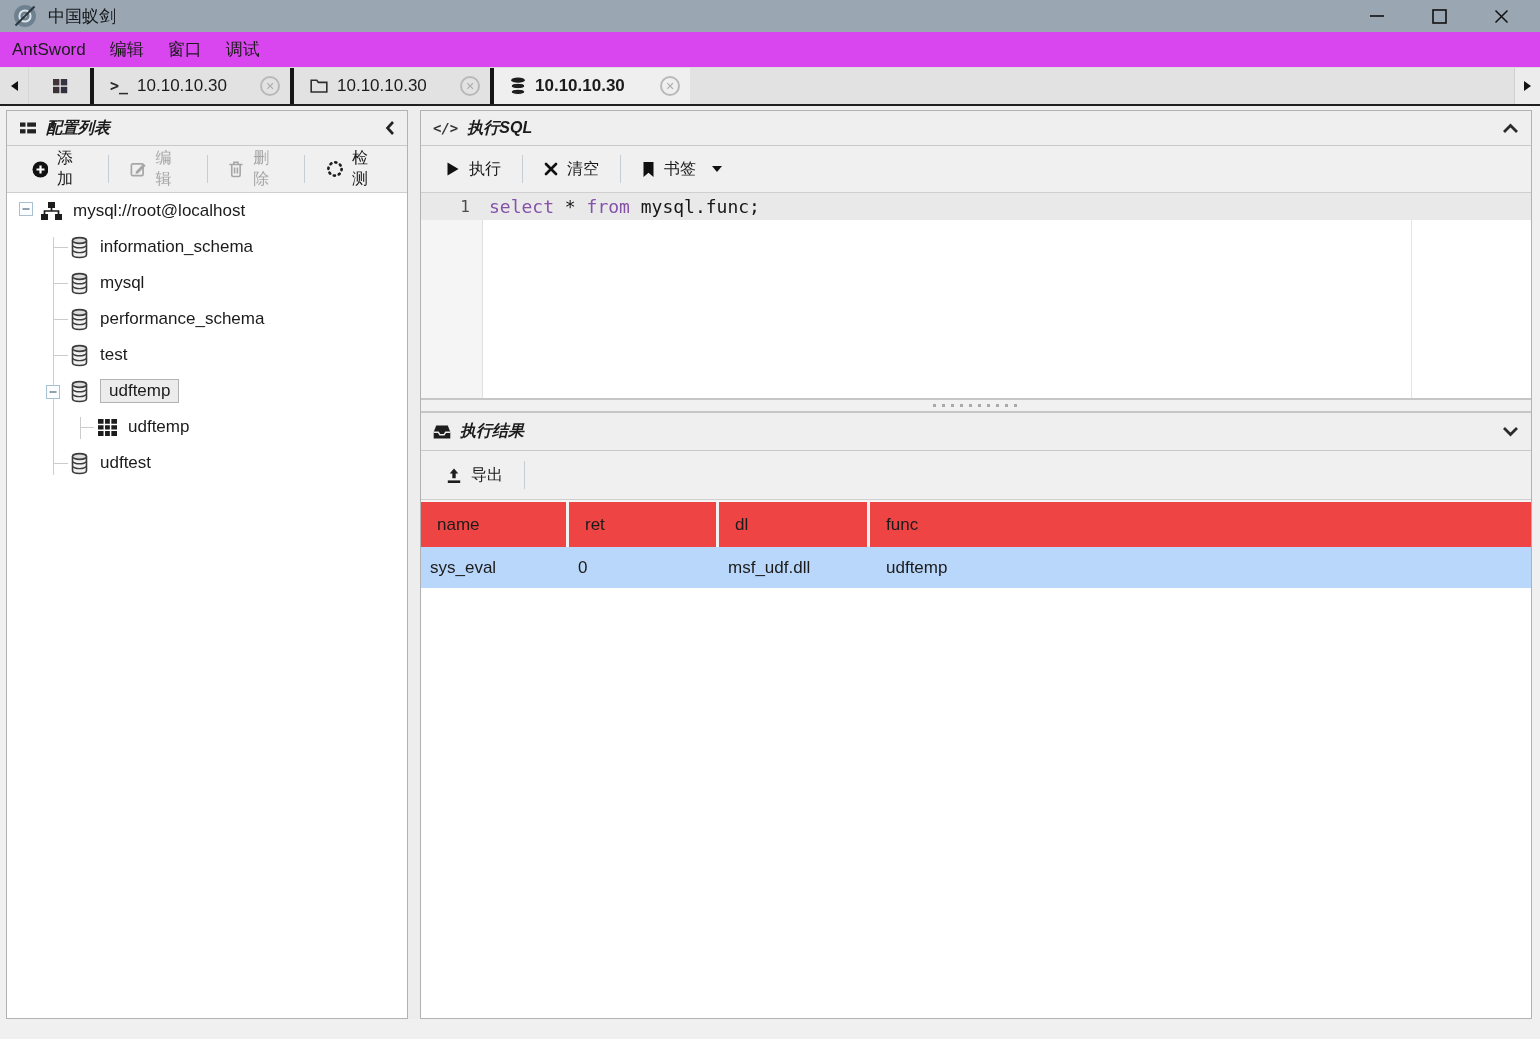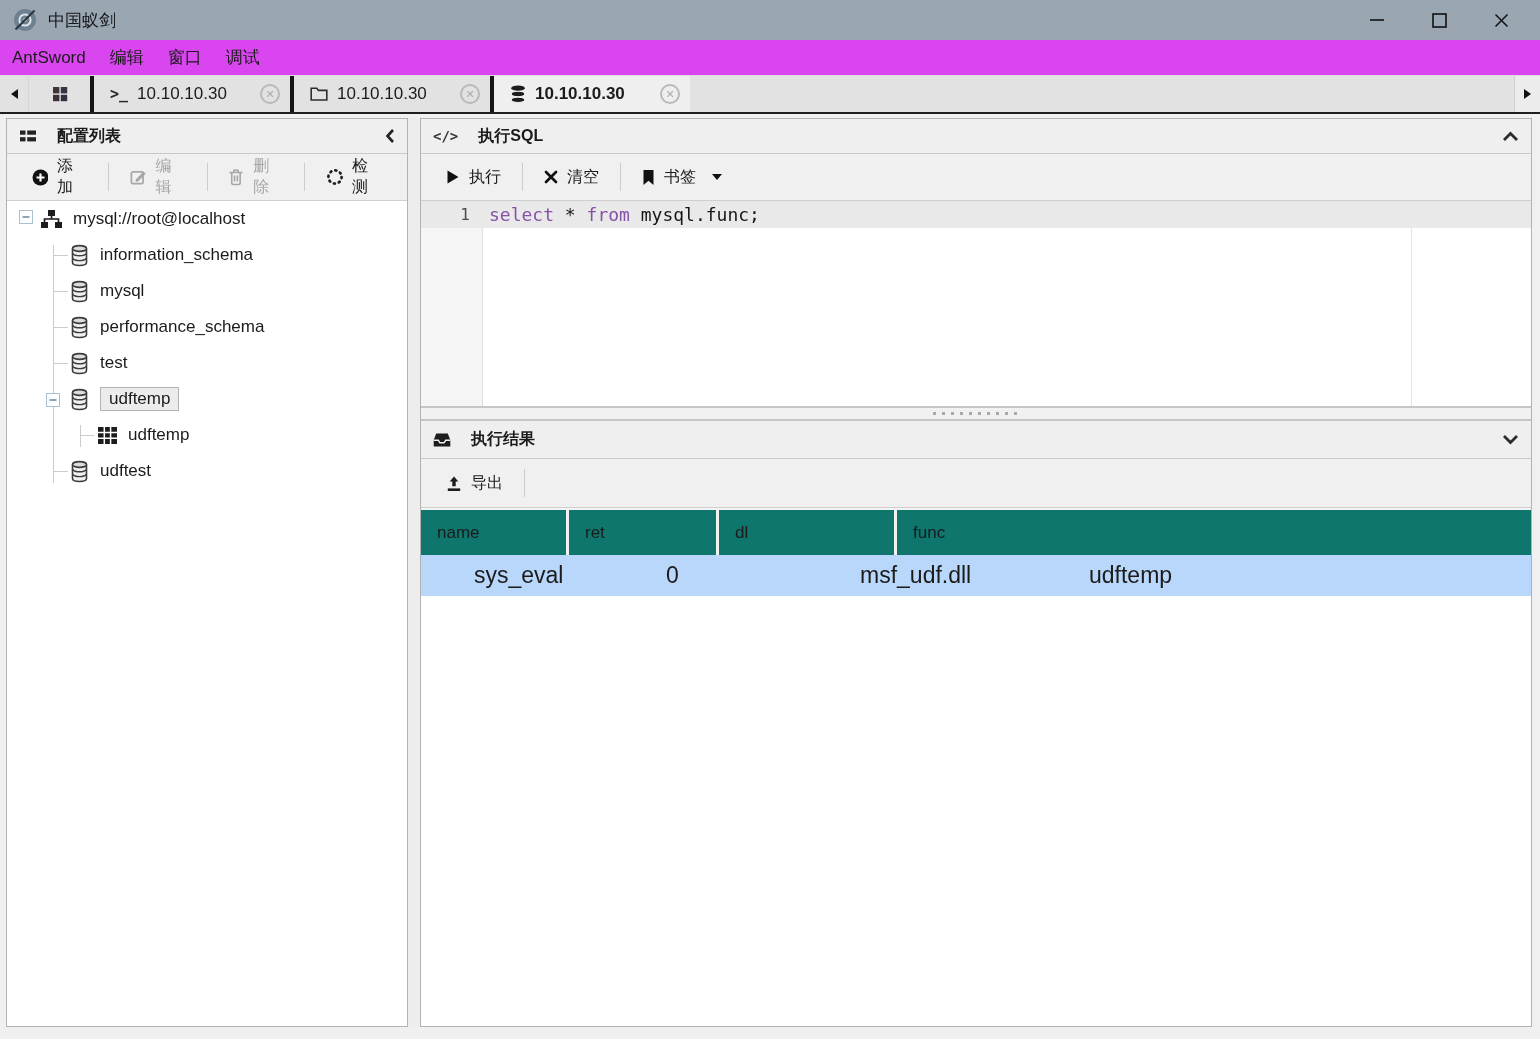--- a/index.html
+++ b/index.html
@@ -3,21 +3,21 @@
 <meta charset="utf-8">
 <style>
   * { margin:0; padding:0; box-sizing:border-box; }
   html,body { width:1540px; height:1039px; overflow:hidden; }
   body {
     font-family:"Liberation Sans","DejaVu Sans",sans-serif;
     background:#f0f0f0; color:#1b1b1b;
     -webkit-font-smoothing:antialiased;
   }
   
-  .titlebar{ height:40px; background:#9ba6b3; display:flex; align-items:center; padding:0 8px 0 12px; }
+  .titlebar{ height:32px; background:#9ba6b3; display:flex; align-items:center; padding:0 8px 0 12px; }
   .titlebar .logo{ width:26px; height:26px; margin-right:10px; }
   .titlebar .title{ font-size:17px; color:#14171a; }
   .win-controls{ margin-left:auto; display:flex; }
   .win-btn{ width:62px; height:40px; display:flex; align-items:center; justify-content:center; cursor:default; }
   
   .menubar{ height:36px; background:#d946ef; display:flex; align-items:center; padding:0 10px; border-bottom:1px solid #dcdcdc; }
   .menu-item{ font-size:17px; padding:0 12px; }
   .menu-item:first-child{ padding-left:2px; }
   
   .tabbar{ height:38px; background:#e2e2e2; border-bottom:2px solid #1f1f1f; display:flex; align-items:stretch; }
@@ -31,21 +31,21 @@
   .tab-close{ margin-left:auto; width:20px; height:20px; border:2px solid #b9b9b9; border-radius:50%;
     color:#ababab; font-size:11px; line-height:16px; text-align:center; font-weight:bold; }
   .tab-filler{ flex:1; }
   
   .main{ display:flex; height:921px; padding:4px 8px 8px 6px; background:#f0f0f0; }
   .panel{ background:#fff; border:1px solid #b2b2b2; display:flex; flex-direction:column; }
   .sidebar{ width:402px; }
   .vsplit{ width:12px; background:#ededed; }
   .rpanel{ flex:1; }
   .panel-header{ height:35px; flex:0 0 35px; background:#efefef; border-bottom:1px solid #c9c9c9;
-    display:flex; align-items:center; gap:20px; padding:0 12px; font-size:16px; font-weight:bold; }
+    display:flex; align-items:center; gap:9px; padding:0 12px; font-size:16px; font-weight:bold;font-style:italic; }
   .panel-header .spacer{ flex:1; }
   .toolbar{ height:47px; flex:0 0 47px; background:#f0f0f0; border-bottom:1px solid #cfcfcf;
     display:flex; align-items:center; padding:0 4px; }
   .tb-btn{ display:flex; align-items:center; gap:9px; font-size:16px; padding:0 21px; height:100%; }
   .tb-btn.disabled{ color:#a6a6a6; }
   .tb-div{ width:1px; height:28px; background:#c6ced4; }
   .code-glyph{ font-family:"DejaVu Sans Mono",monospace; font-weight:bold; font-size:14px; color:#333; }
   
   .tree{ flex:1; position:relative; padding-top:0; font-size:17px; overflow:hidden; }
   .tree-row{ height:36px; display:flex; align-items:center; position:relative; }
@@ -72,25 +72,25 @@
   .code{ padding-left:6px; color:#161616; white-space:pre; }
   .kw{ color:#8552a8; }
   
   .hsplit{ height:15px; flex:0 0 15px; background:#f1f1f1; border-top:2px solid #c6c6c6; border-bottom:2px solid #c6c6c6;
     display:flex; align-items:center; justify-content:center; }
   .hsplit .grip{ width:86px; height:3px;
     background:repeating-linear-gradient(90deg,#a9a9a9 0 3px,transparent 3px 9px); }
   
   .res-header{ height:38px; flex:0 0 38px; }
   .res-toolbar{ height:49px; flex:0 0 49px; }
-  .grid-head{ display:flex; height:47px; flex:0 0 47px; background:#0f766e; border-top:2px solid #f4f4f4; }
+  .grid-head{ display:flex; height:47px; flex:0 0 47px; background:#ef4444; border-top:2px solid #f4f4f4; }
   .gh-cell{ display:flex; align-items:center; padding-left:16px; font-size:17px; border-right:3px solid #f2f2f2; }
   .grid-row{ display:flex; height:41px; flex:0 0 41px; background:#b9d7fa; }
-  .gr-cell{ display:flex; align-items:center; padding-left:9px; font-size:23px;margin-left:44px; }
-  .c0{ width:148px; } .c1{ width:150px; } .c2{ width:178px; } .c3{ flex:1; }
+  .gr-cell{ display:flex; align-items:center; padding-left:9px; font-size:17px; }
+  .c0{ width:148px; } .c1{ width:150px; } .c2{ width:151px; } .c3{ flex:1; }
   .grid-fill{ flex:1; background:#fff; }
 </style>
 </head>
 <body>
 
 <div class="titlebar">
   <svg class="logo" viewBox="0 0 26 26">
     <circle cx="13" cy="13" r="11" fill="#6e8191"></circle>
     <circle cx="13" cy="13" r="5.6" fill="none" stroke="#dde4e9" stroke-width="2"></circle>
     <circle cx="13" cy="13" r="1.8" fill="#dde4e9"></circle>

